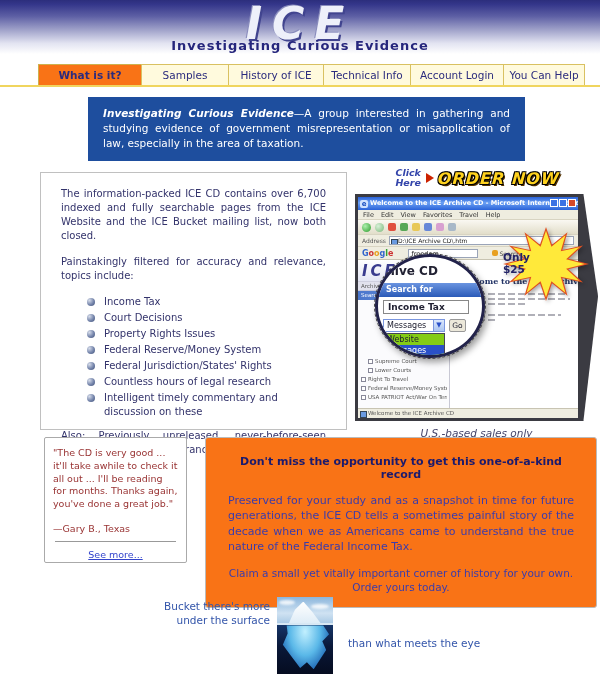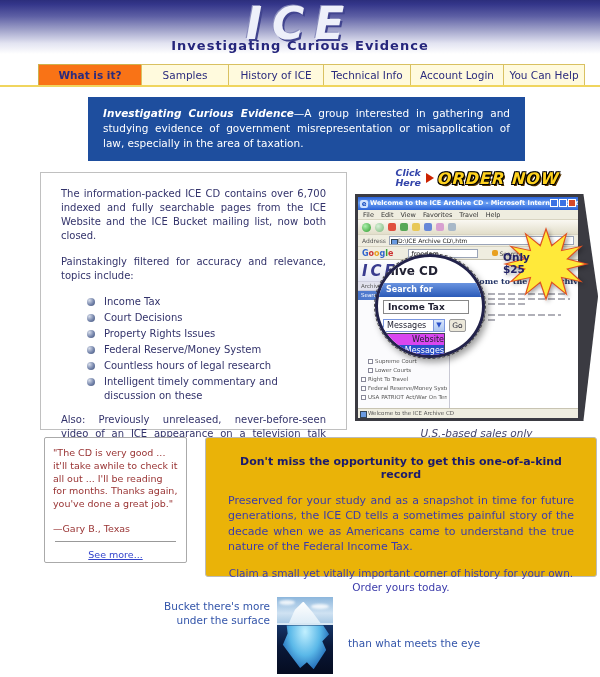--- a/index.html
+++ b/index.html
@@ -118,21 +118,21 @@
     line-height:14px; padding-left:16px; }
   .mag-input { position:absolute; top:43px; left:5px; width:86px; height:14px; background:#fff;
     border:1px solid #888; font-size:9px; font-weight:bold; color:#223; line-height:12px; padding-left:4px; }
   .mag-select { position:absolute; top:62px; left:5px; width:62px; height:13px; background:#fff;
     border:1px solid #7a96df; font-size:8px; color:#223; line-height:11px; padding-left:3px; }
   .mag-v { position:absolute; right:0; top:0; width:11px; height:11px;
     background:linear-gradient(180deg,#dce8fc,#aac4f0); border-left:1px solid #7a96df;
     color:#2a50c8; font-size:7px; line-height:11px; text-align:center; }
   .mag-go { position:absolute; top:62px; left:71px; width:17px; height:13px; background:#ece8da;
     border:1px solid #999; border-radius:2px; font-size:7.5px; color:#223; text-align:center; line-height:11px; }
-  .mag-list { position:absolute; top:76px; left:5px; width:62px; border:1px solid #445; background:#d946ef;text-align:right; }
+  .mag-list { position:absolute; top:76px; left:5px; width:62px; border:1px solid #445; background:#84cc16; }
   .mag-opt { height:11px; font-size:8px; line-height:11px; padding-left:3px; color:#223; }
   .mag-opt.sel { background:#2a50c8; color:#fff; }
 
   
   .burst { position:absolute; left:148px; top:33px; width:86px; height:74px; z-index:6;
     filter:drop-shadow(2px 2px 2px rgba(0,0,0,.35)); }
   .star { position:absolute; inset:0;
     clip-path:polygon(100% 50%,76% 57%,93% 75%,69% 69%,75% 93%,57% 76%,50% 100%,43% 76%,25% 93%,31% 69%,7% 75%,24% 57%,0% 50%,24% 43%,7% 25%,31% 31%,25% 7%,43% 24%,50% 0%,57% 24%,75% 7%,69% 31%,93% 25%,76% 43%); }
   .star.outer { background:#e05020; }
   .star.inner { background:#ffe93a; transform:scale(.9); }
@@ -145,22 +145,22 @@
   
   .quotebox { position:absolute; top:437px; left:44px; width:143px; height:126px;
     border:1px solid #aaa; border-radius:2px; background:#fff; padding:9px 8px; }
   .quote { font-size:9.5px; line-height:1.35; color:#993333; }
   .attrib { font-size:9.5px; color:#993333; margin-top:12px; }
   .qdivider { border:none; border-top:1px solid #999; margin:7px 2px 7px 2px; }
   .seemore { display:block; text-align:center; font-size:9.5px; color:#3344cc;
     text-decoration:underline; }
 
   
-  .oppbox { position:absolute; top:437px; left:205px; width:392px; height:140px;
-    border:1px solid #bbb; border-radius:3px; background:#eab308; padding:17px 22px; }
+  .oppbox { position:absolute; top:437px; left:205px; width:392px; height:171px;
+    border:1px solid #bbb; border-radius:3px; background:#f97316; padding:17px 22px; }
   .oppheading { text-align:center; font-size:11px; font-weight:bold; color:#1a1a6e; margin-bottom:12px; }
   .opppara { font-size:11px; line-height:1.4; color:#3c3cab; text-align:justify; margin-bottom:11px; }
   .oppclose { font-size:10.5px; line-height:1.4; color:#3c3cab; text-align:center; }
 
   
   .foot-left { position:absolute; top:600px; left:100px; width:170px; text-align:right;
     font-size:10.5px; color:#3355aa; line-height:1.3; }
   .foot-right { position:absolute; top:637px; left:348px; font-size:10.5px; color:#3355aa; }
   .iceberg { position:absolute; top:597px; left:277px; width:56px; height:77px; overflow:hidden;
     background:#0a1838; }
@@ -216,20 +216,24 @@
       <div class="topic">
           <span class="ball"></span>
           <span>Property Rights Issues</span>
         </div>
       <div class="topic">
           <span class="ball"></span>
           <span>Federal Reserve/Money System</span>
         </div>
       <div class="topic">
           <span class="ball"></span>
+          <span>Federal Jurisdiction/States' Rights</span>
+        </div>
+      <div class="topic">
+          <span class="ball"></span>
           <span>Countless hours of legal research</span>
         </div>
       <div class="topic">
           <span class="ball"></span>
           <span>Intelligent timely commentary and discussion on these</span>
         </div>
     </div>
     <p>Also: Previously unreleased, never-before-seen video of an ICE appearance on a television talk show.</p>
   </div>
 

